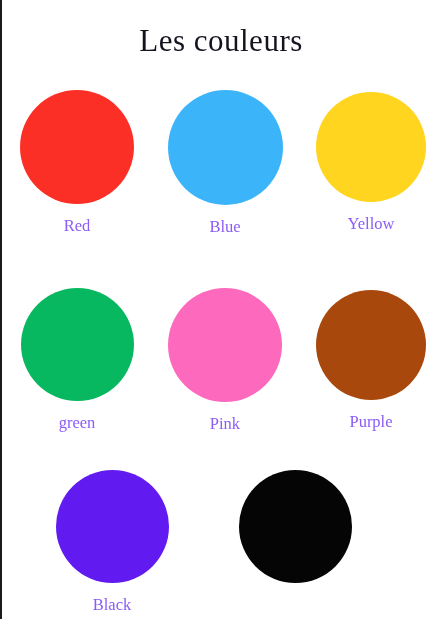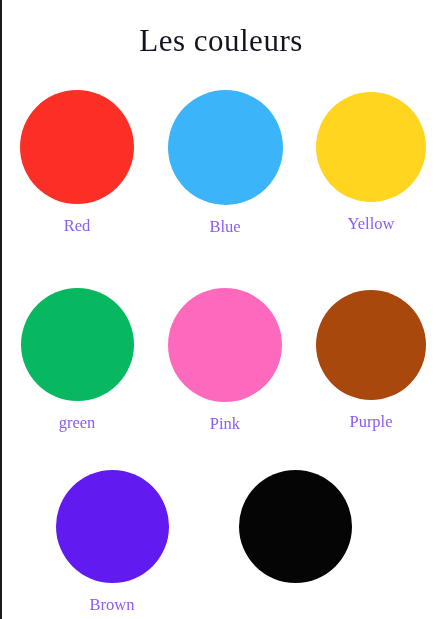--- a/index.html
+++ b/index.html
@@ -107,21 +107,21 @@
       <span class="caption">green</span>
     </div>
 
     <div class="swatch" id="swatch-brown">
       <span class="disc" style="background: rgb(169, 72, 13); width: 110px; height: 110px;"></span>
       <span class="caption">Purple</span>
     </div>
 
     <div class="swatch" id="swatch-purple">
       <span class="disc" style="background: rgb(97, 26, 240); width: 113px; height: 113px;"></span>
-      <span class="caption">Brown</span>
+      <span class="caption">Black</span>
     </div>
 
     <div class="swatch" id="swatch-black">
       <span class="disc" style="background: rgb(5, 5, 5); width: 113px; height: 113px;"></span>
     </div>
 
   </div>
 </div>
 
 </body></html>

